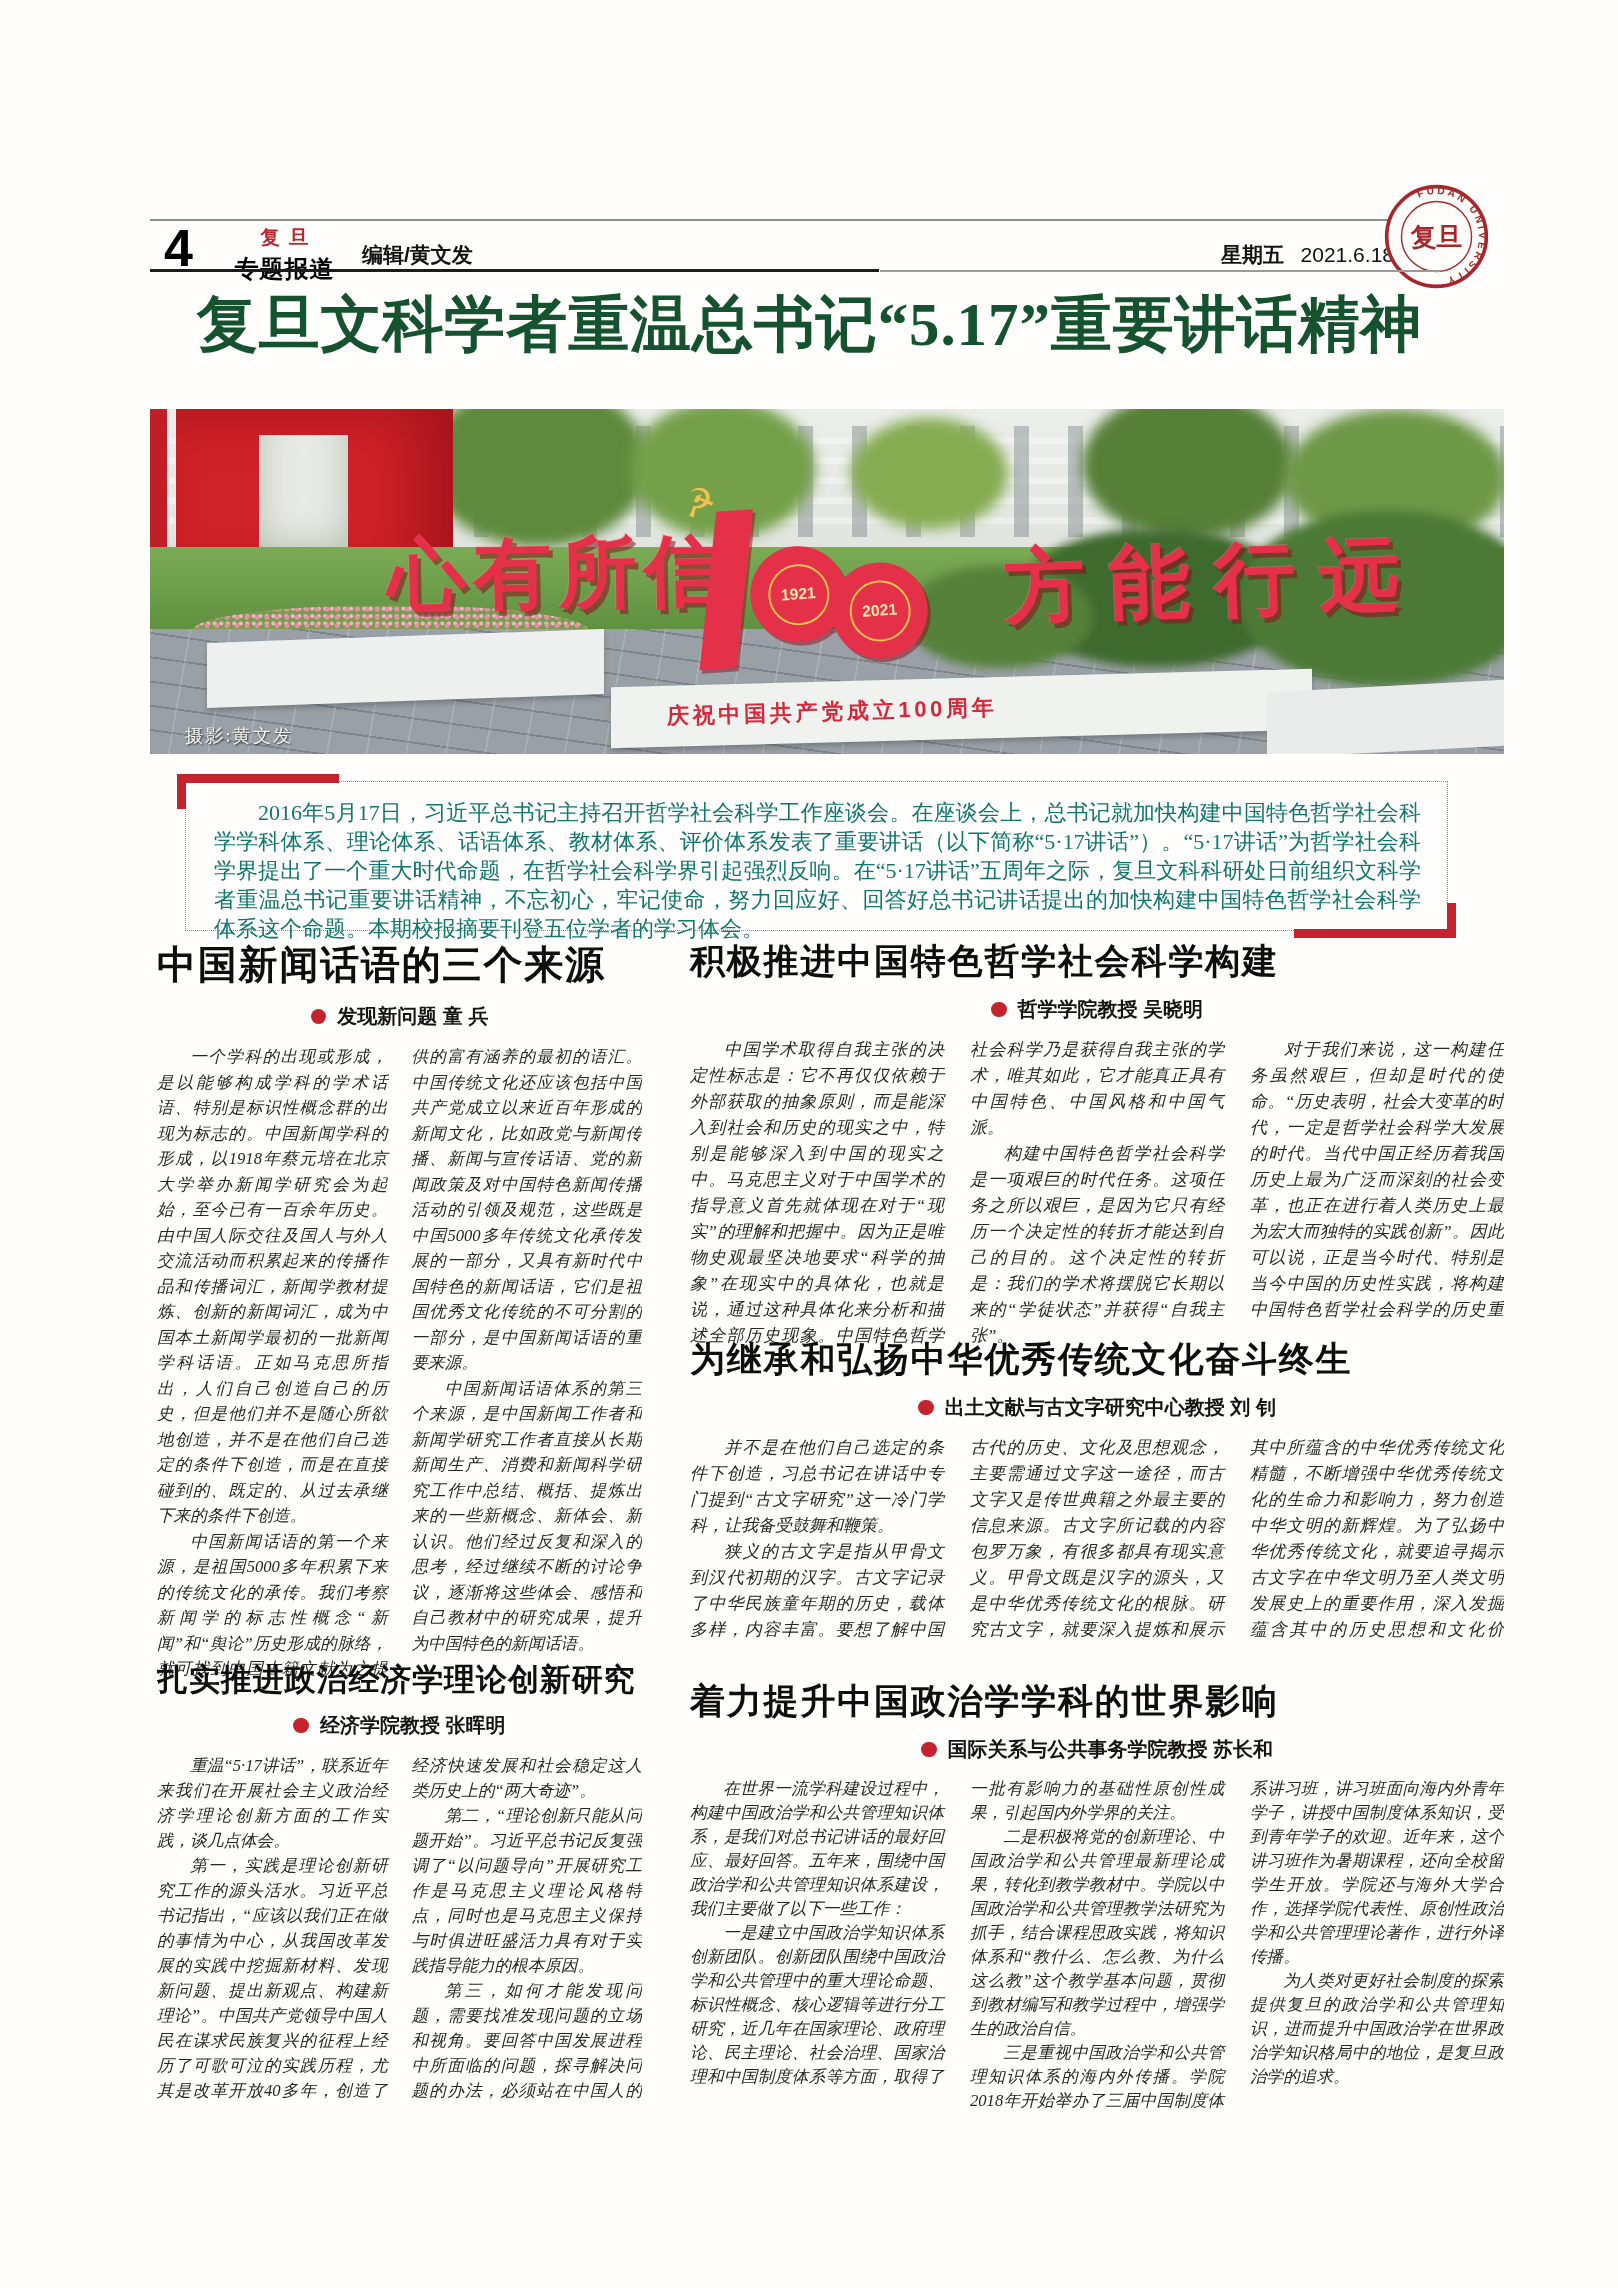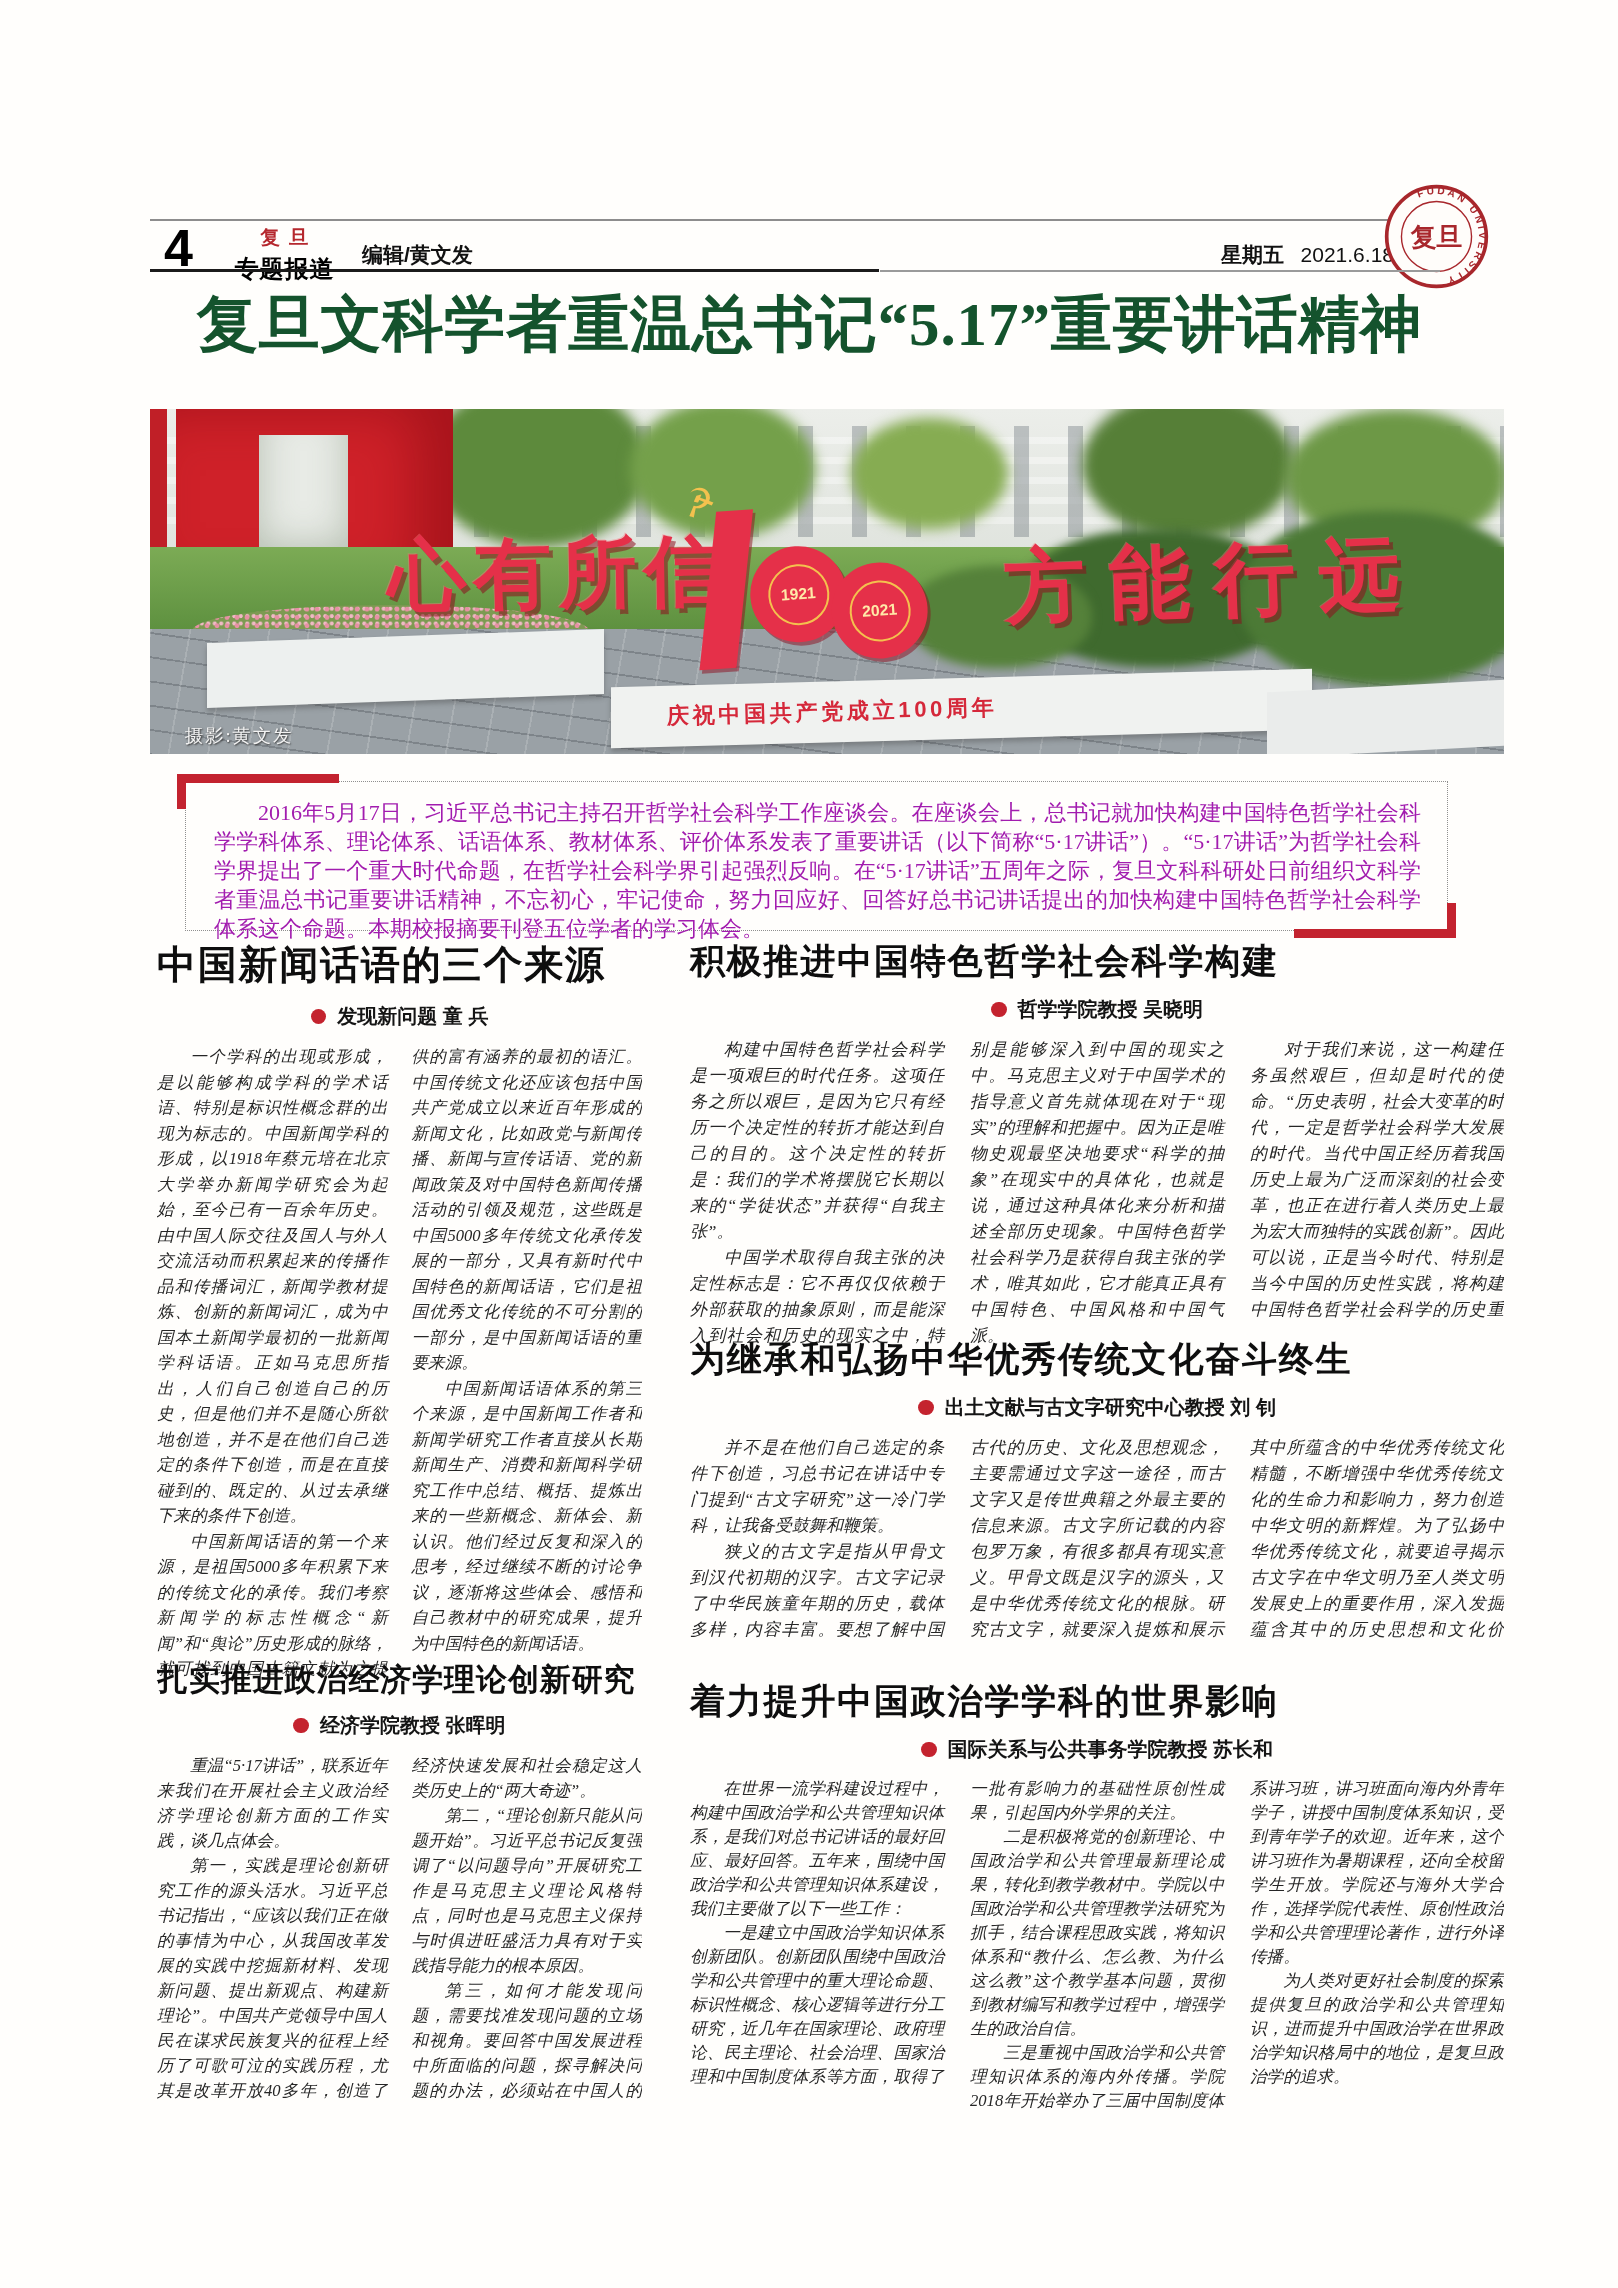--- a/index.html
+++ b/index.html
@@ -78,21 +78,21 @@
      text-shadow:0.9px 0.9px 1.8px #333;letter-spacing:1.8px;margin-left:20px;}
 
   
   .intro-box{left:185px;top:781px;width:1261px;height:148px;border:1.8px dotted #8f8f8f;background:#fffefc;}
   .corner{position:absolute;background:#c3232f;}
   .c-tl-h{left:-1.8px;top:-8.3px;width:155px;height:9.2px;}
   .c-tl-v{left:-9.2px;top:-8.3px;width:9.2px;height:35px;}
   .c-br-h{right:-1.8px;bottom:-8.3px;width:155px;height:9.2px;}
   .c-br-v{right:-9.2px;bottom:-8.3px;width:9.2px;height:35px;}
   .intro-text{padding:15.7px 26px 0 28px;font-size:22px;line-height:29px;text-indent:2em;
-     text-align:justify;color:#a21caf;}
+     text-align:justify;color:#0f766e;}
 
   
   .article{position:absolute;}
   .art-title{font-weight:900;text-align:left;color:#0e0e0e;letter-spacing:1.8px;
      font-family:"Liberation Serif",serif;}
   .byline{display:flex;align-items:center;justify-content:center;margin-top:11px;
      font-family:"Liberation Sans",sans-serif;font-size:20px;font-weight:700;color:#141414;}
   .byline .dot{width:15.7px;height:15.7px;border-radius:50%;background:#c4232e;margin-right:11px;flex:0 0 auto;}
   .body{margin-top:14px;text-align:justify;color:#262626;}
   .body p{margin:0;text-indent:2em;font-style:italic;}
@@ -200,22 +200,22 @@
     </div>
   </div>
 
   <div class="article" id="a2">
     <div class="art-title">积极推进中国特色哲学社会科学构建</div>
     <div class="byline">
       <span class="dot"></span>
       <span>哲学学院教授 吴晓明</span>
     </div>
     <div class="body">
+      <p>中国学术取得自我主张的决定性标志是：它不再仅仅依赖于外部获取的抽象原则，而是能深入到社会和历史的现实之中，特别是能够深入到中国的现实之中。马克思主义对于中国学术的指导意义首先就体现在对于“现实”的理解和把握中。因为正是唯物史观最坚决地要求“科学的抽象”在现实中的具体化，也就是说，通过这种具体化来分析和描述全部历史现象。中国特色哲学社会科学乃是获得自我主张的学术，唯其如此，它才能真正具有中国特色、中国风格和中国气派。</p>
       <p>构建中国特色哲学社会科学是一项艰巨的时代任务。这项任务之所以艰巨，是因为它只有经历一个决定性的转折才能达到自己的目的。这个决定性的转折是：我们的学术将摆脱它长期以来的“学徒状态”并获得“自我主张”。</p>
-      <p>中国学术取得自我主张的决定性标志是：它不再仅仅依赖于外部获取的抽象原则，而是能深入到社会和历史的现实之中，特别是能够深入到中国的现实之中。马克思主义对于中国学术的指导意义首先就体现在对于“现实”的理解和把握中。因为正是唯物史观最坚决地要求“科学的抽象”在现实中的具体化，也就是说，通过这种具体化来分析和描述全部历史现象。中国特色哲学社会科学乃是获得自我主张的学术，唯其如此，它才能真正具有中国特色、中国风格和中国气派。</p>
       <p>对于我们来说，这一构建任务虽然艰巨，但却是时代的使命。“历史表明，社会大变革的时代，一定是哲学社会科学大发展的时代。当代中国正经历着我国历史上最为广泛而深刻的社会变革，也正在进行着人类历史上最为宏大而独特的实践创新”。因此可以说，正是当今时代、特别是当今中国的历史性实践，将构建中国特色哲学社会科学的历史重任托付给我们，托付给所有志存高远的哲学社会科学工作者。</p>
     </div>
   </div>
 
   <div class="article" id="a3">
     <div class="art-title">为继承和弘扬中华优秀传统文化奋斗终生</div>
     <div class="byline">
       <span class="dot"></span>
       <span>出土文献与古文字研究中心教授 刘 钊</span>
     </div>

